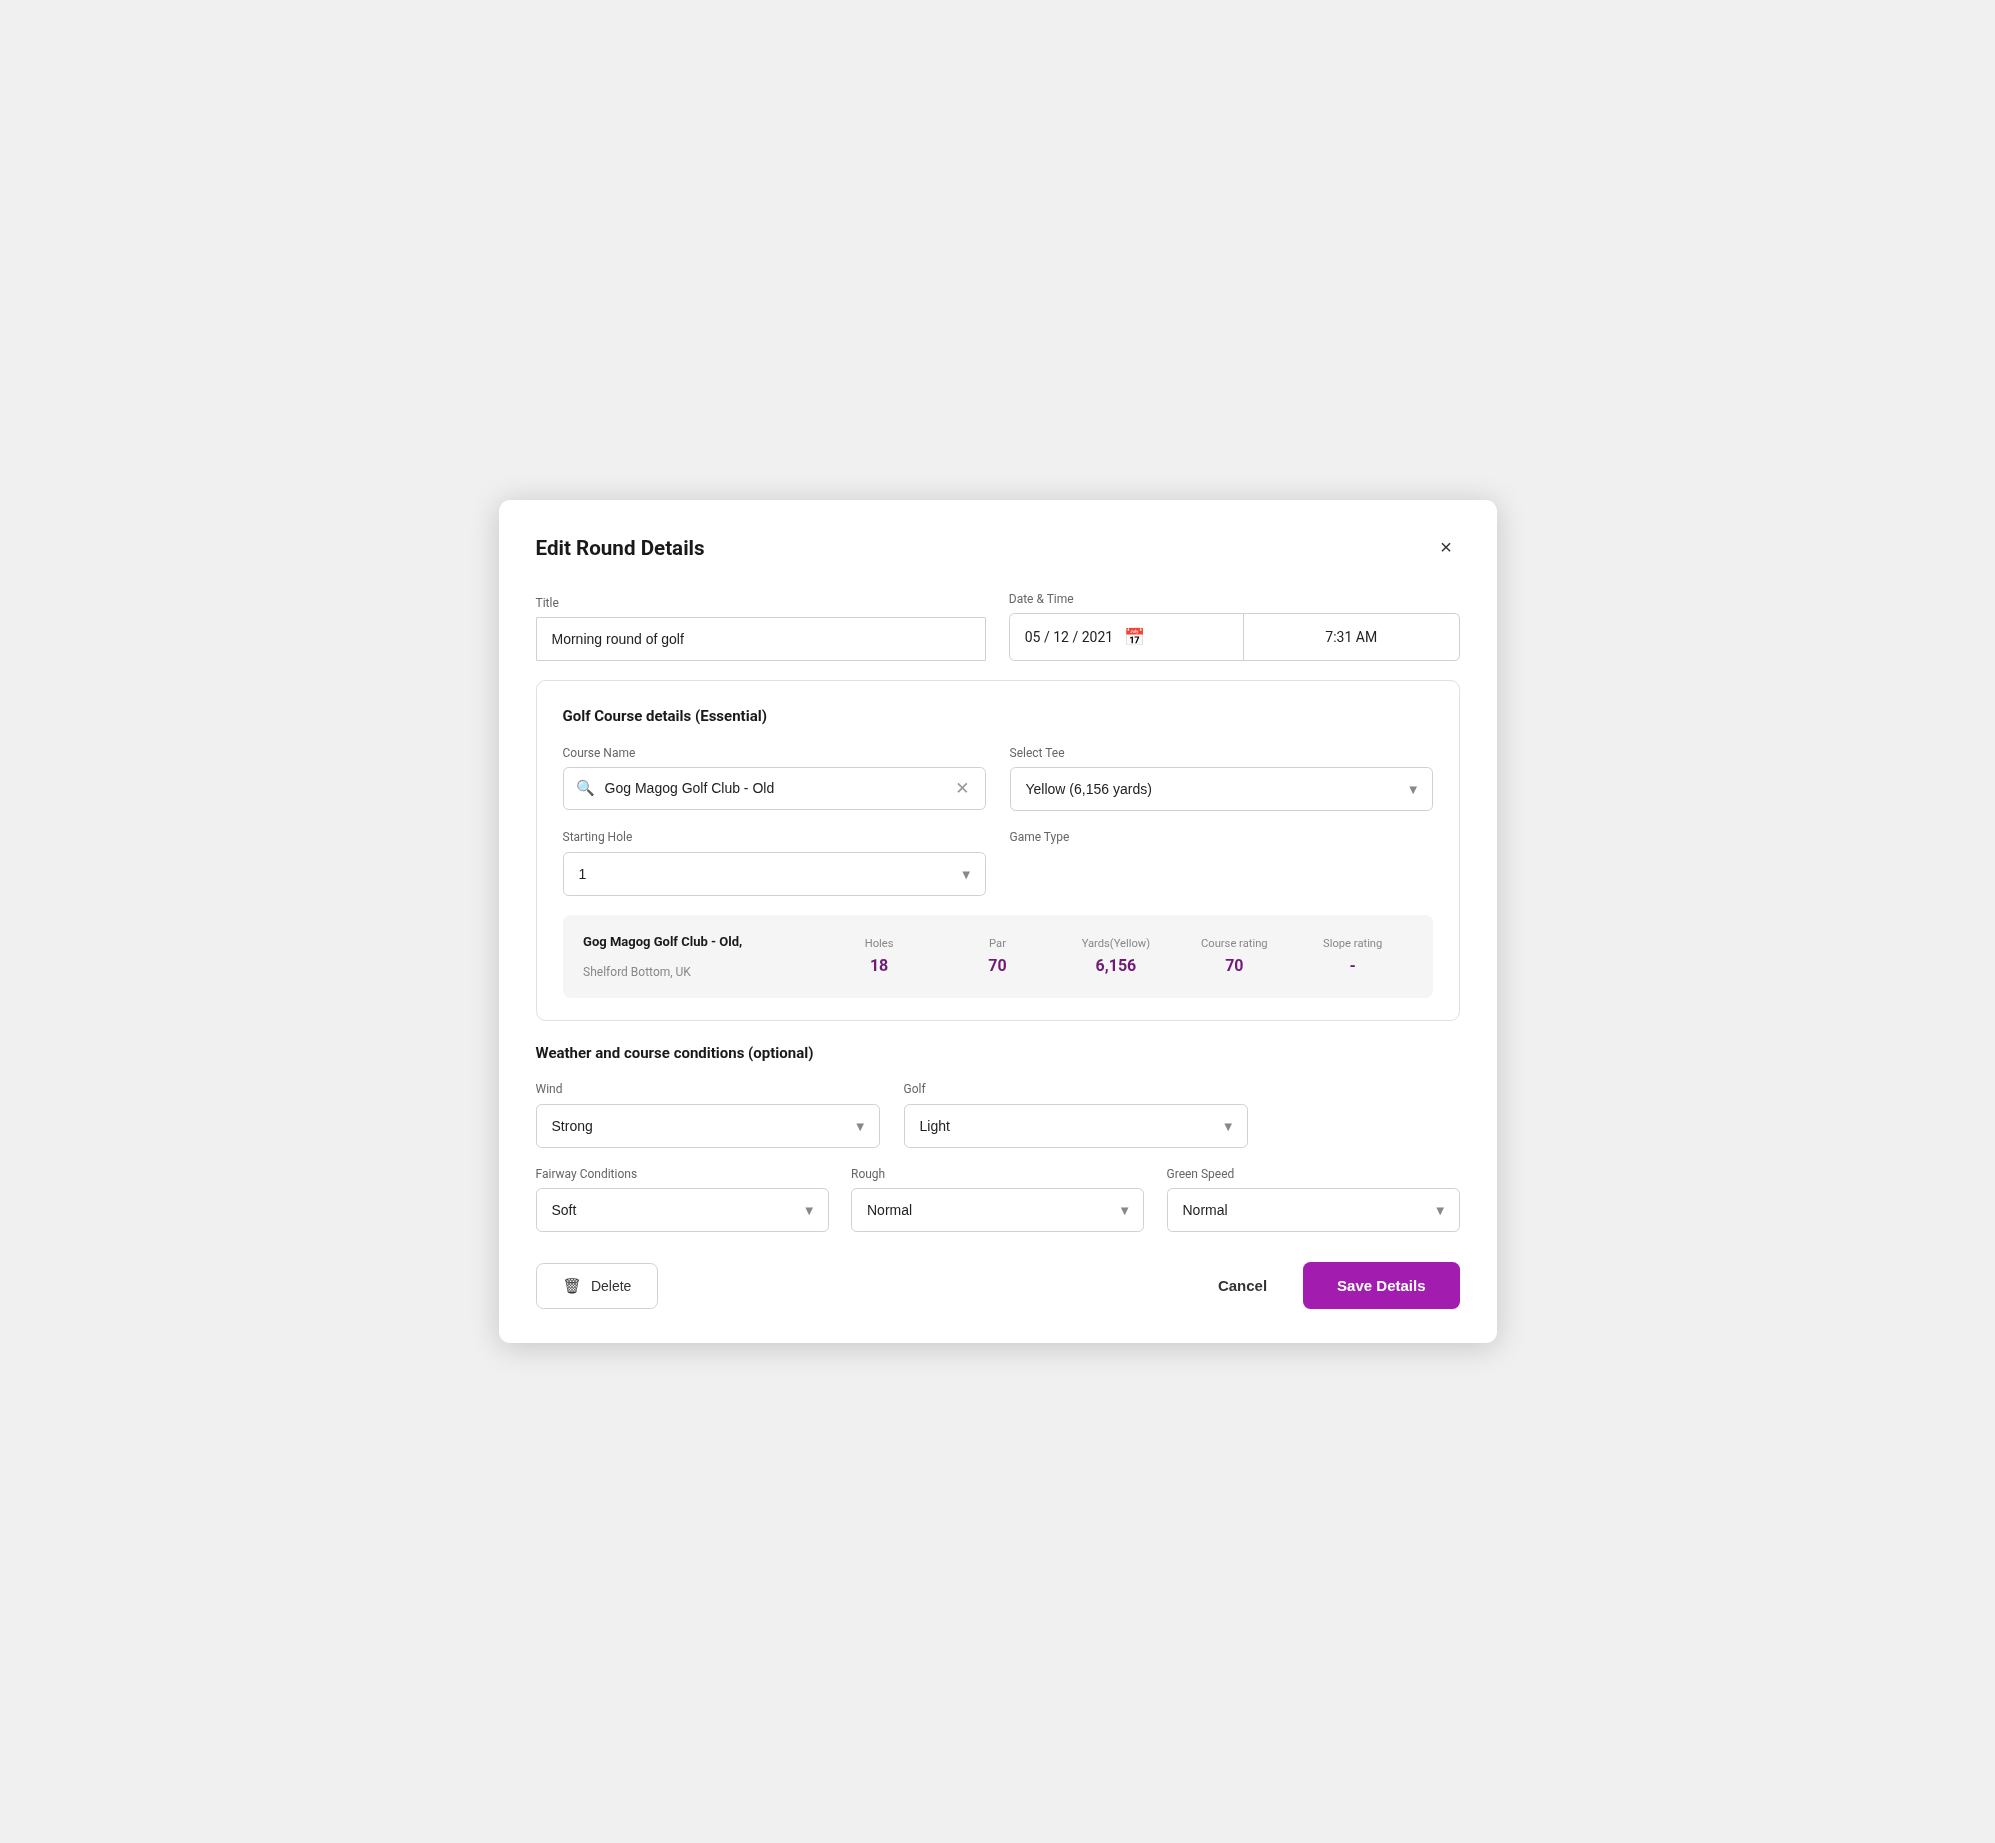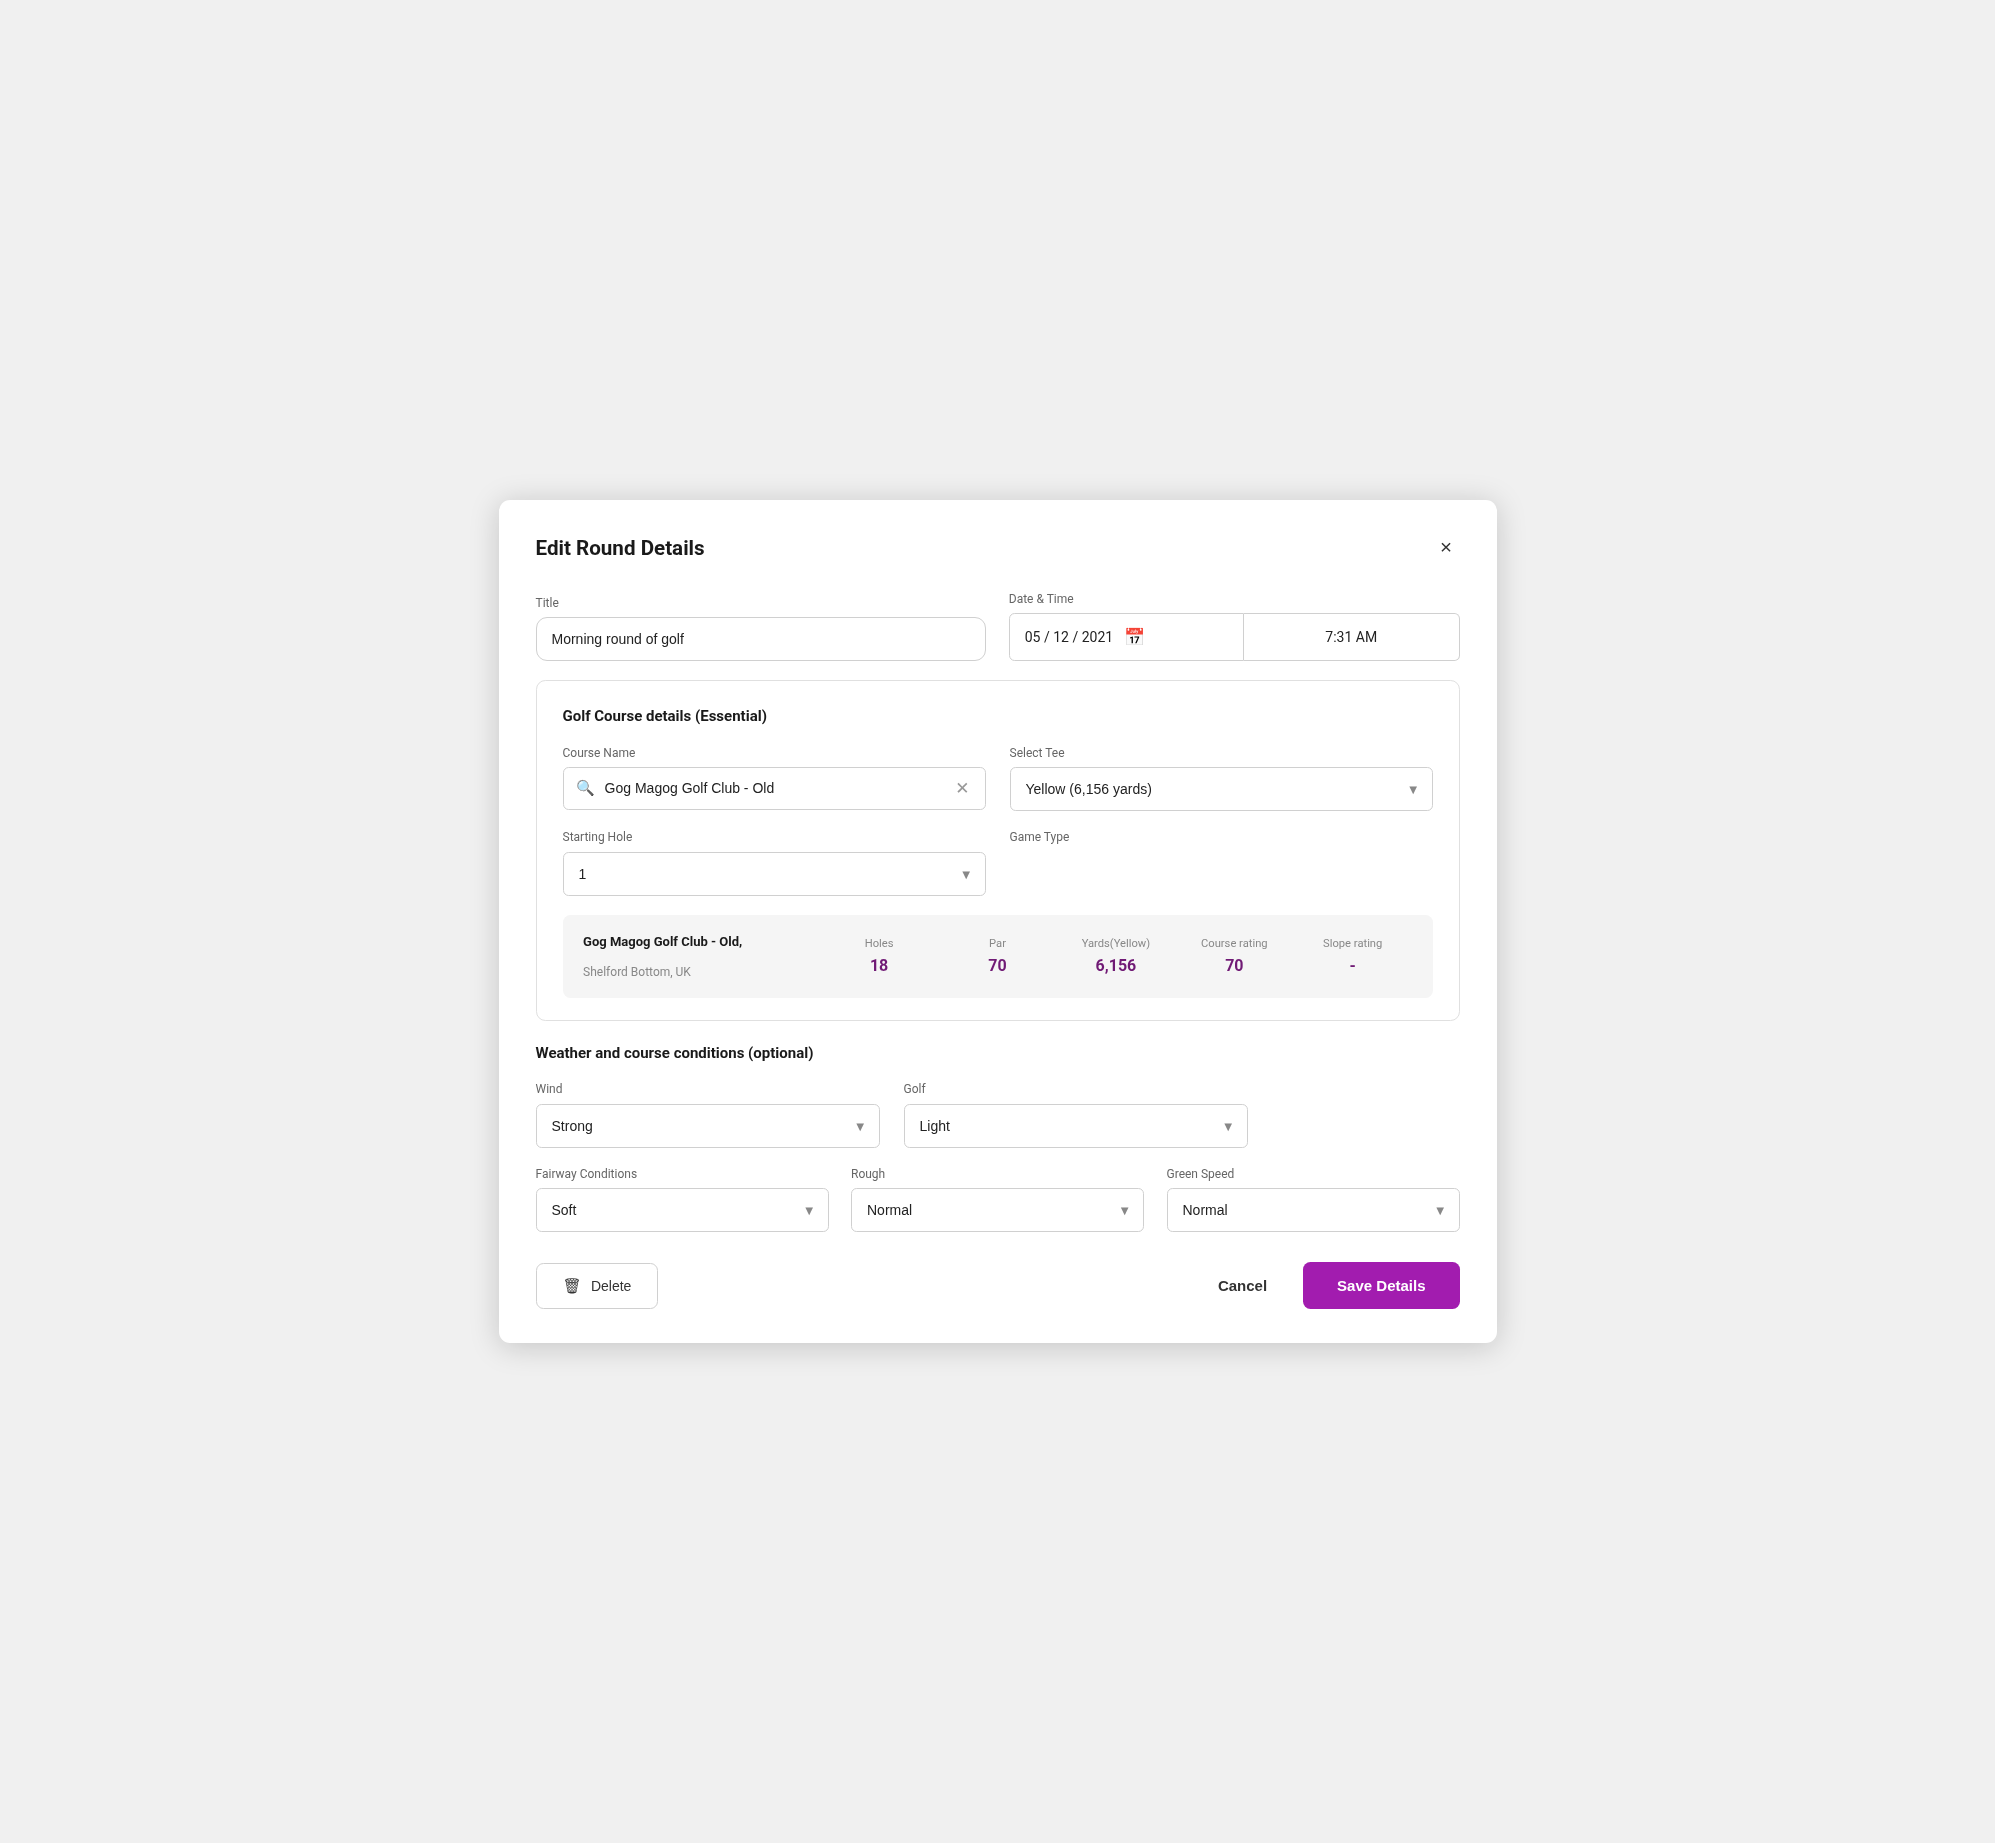--- a/index.html
+++ b/index.html
@@ -58,21 +58,21 @@
     .form-group.datetime-group {
       flex: 1;
     }
     .form-label {
       font-size: 12px;
       color: #666;
       font-weight: 400;
     }
     .form-input {
       border: 1.4px solid #d0d0d0;
-      border-radius: 11px;
+      border-radius: 1px;
       padding: 13px 15px;
       font-size: 14px;
       color: #222;
       outline: none;
       background: #fff;
     }
     .datetime-row {
       display: flex;
       gap: 0;
       justify-content: center;

